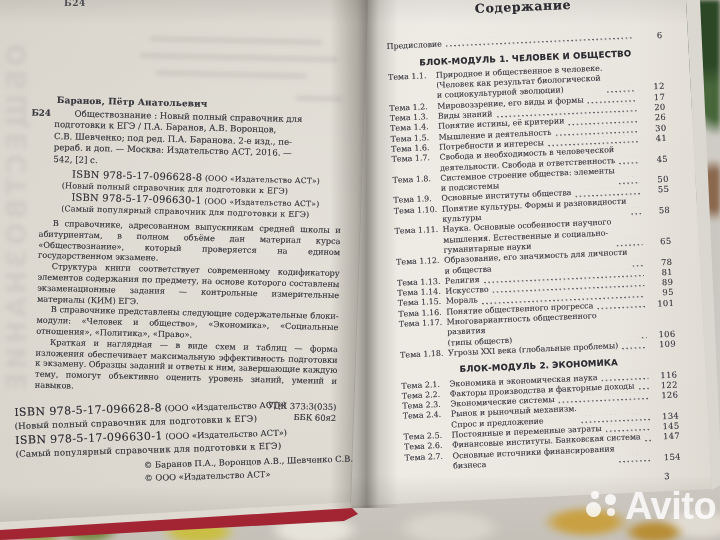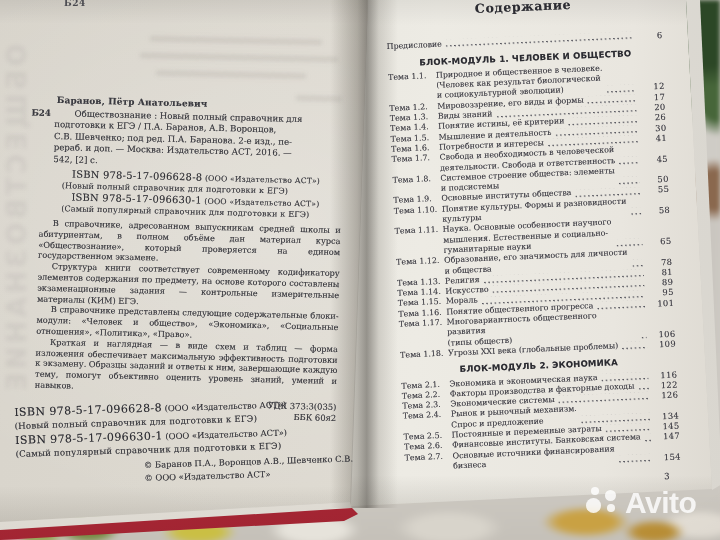--- a/index.html
+++ b/index.html
@@ -159,21 +159,21 @@
     opacity:.82; pointer-events:none;
   }
   .wm-logo { position:relative; width:36px; height:36px; flex:none; }
   .wm-logo i { position:absolute; display:block; background:#fff; border-radius:50%; }
   .wm-c1 { width:15px; height:15px; left:0;  top:13px; }
   .wm-c2 { width:8px;  height:8px;  left:5px;  top:2px;  }
   .wm-c3 { width:11px; height:11px; left:19px; top:5px;  }
   .wm-c4 { width:8px;  height:8px;  left:21px; top:19px; }
   .wm-text {
     font-family:"Liberation Sans","DejaVu Sans",sans-serif; font-weight:bold;
-    font-size:30px; color:#ffffff; letter-spacing:-.5px; margin-left:3px;
+    font-size:38px; color:#ffffff; letter-spacing:-.5px; margin-left:3px;
   }
 </style>
 </head>
 <body>
 
 <div class="canvas">
 
   <div class="blanket-right"></div>
   <div class="blanket-bottom"></div>
 

